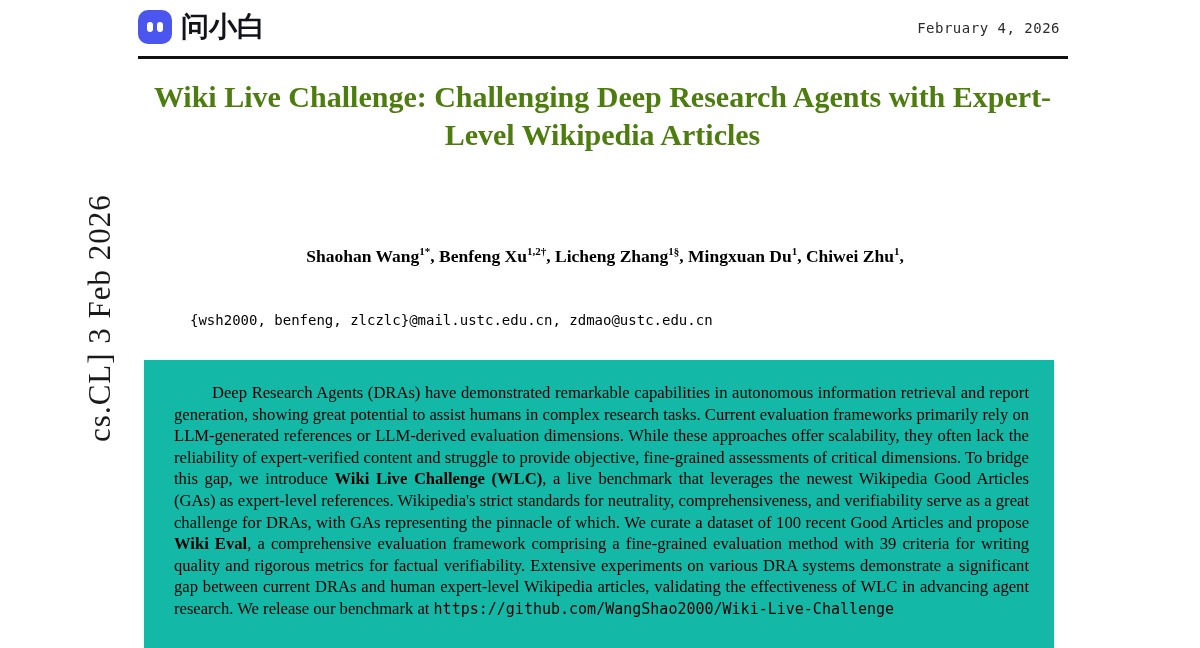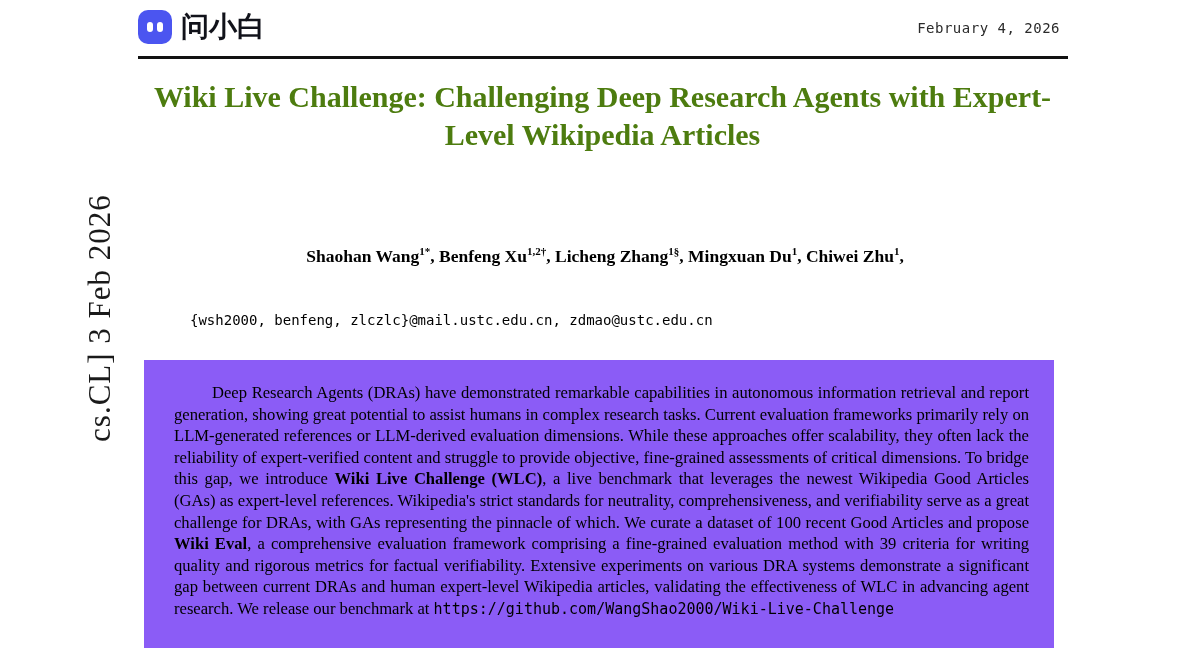--- a/index.html
+++ b/index.html
@@ -162,21 +162,21 @@
     margin-top: 12px;
   }
 
   
   .abstract-box {
     position: absolute;
     left: 14px;
     top: 360px;
     width: 910px;
     height: 288px;
-    background: #8b5cf6;
+    background: #14b8a6;
   }
   .abstract-text {
     position: absolute;
     left: 30px;
     top: 22px;
     width: 855px;
     font-family: "Liberation Serif", serif;
     font-size: 16.6px;
     line-height: 21.6px;
     text-align: justify;

